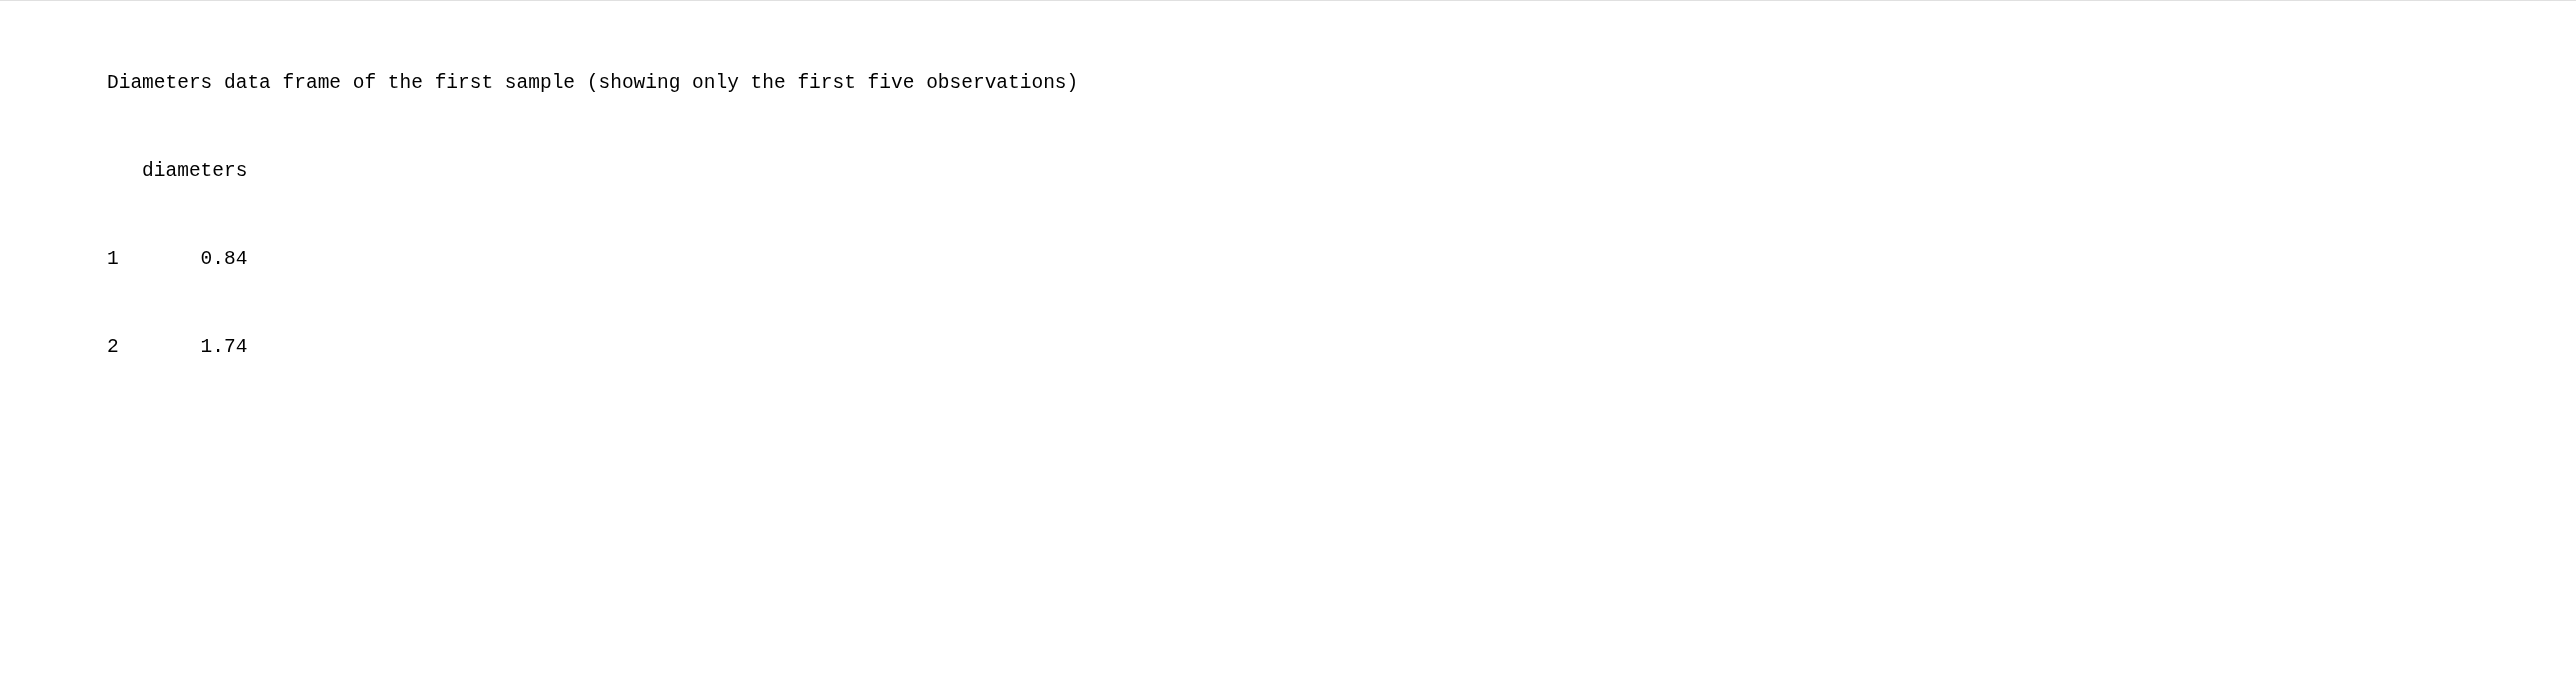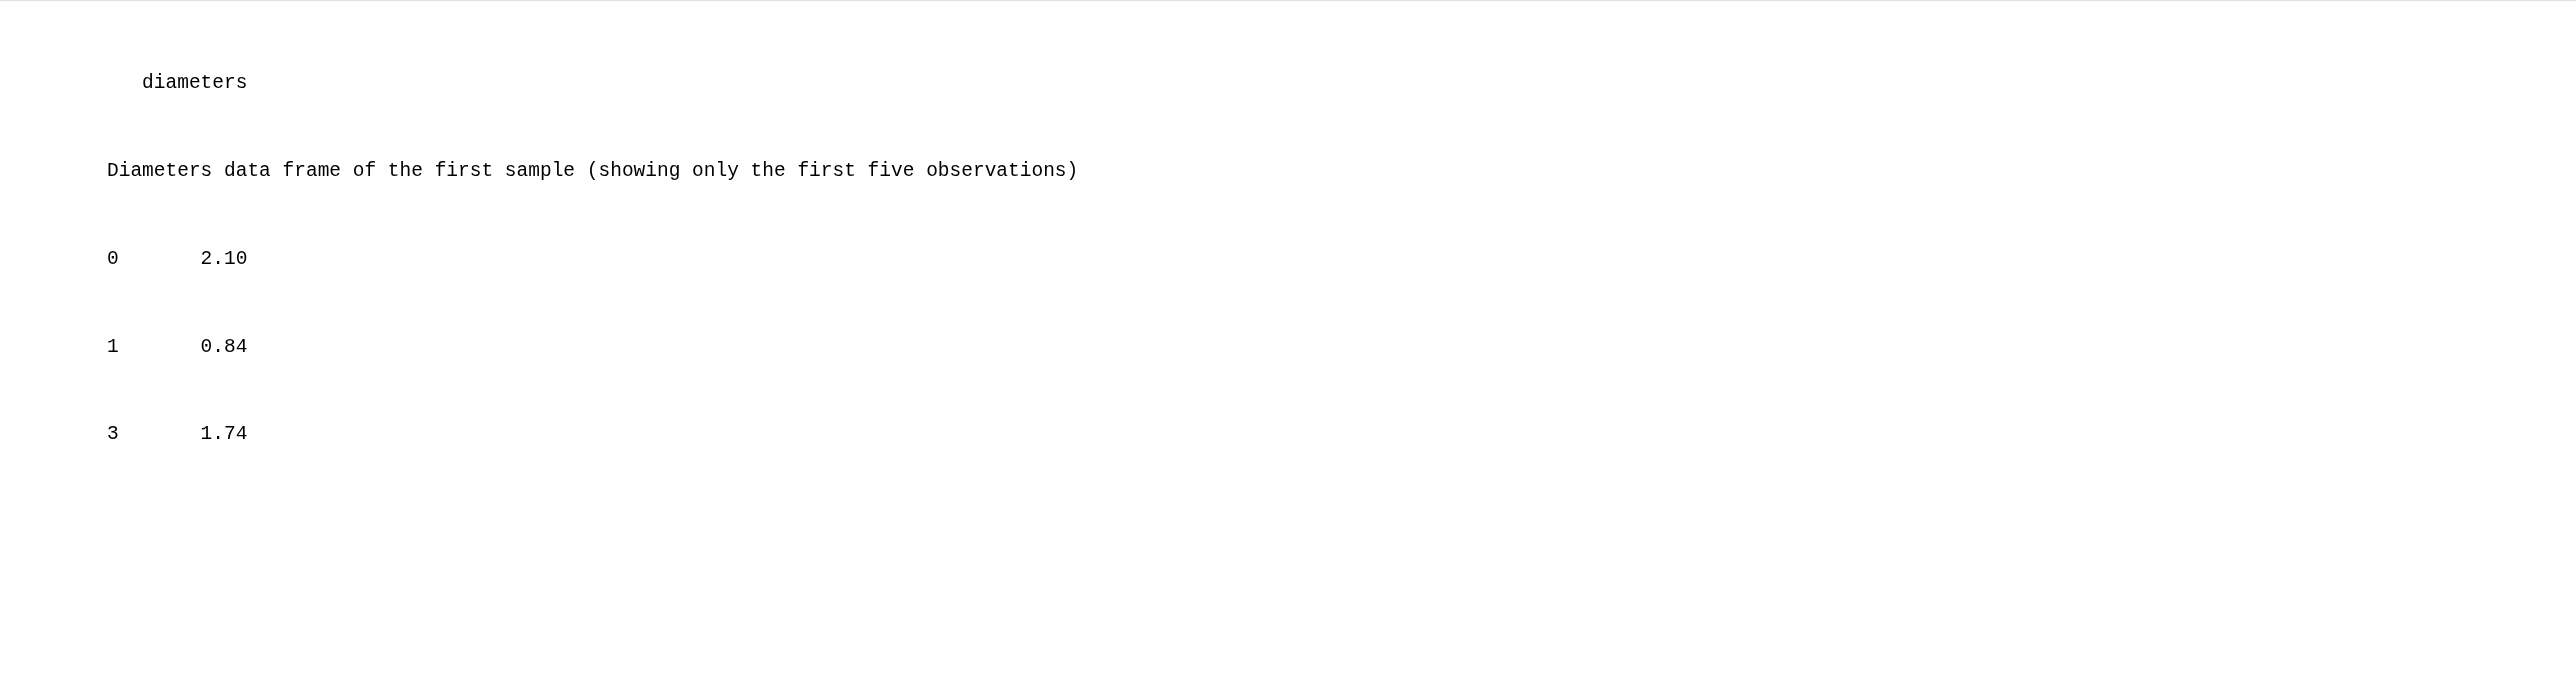--- a/index.html
+++ b/index.html
@@ -21,25 +21,24 @@
       white-space: pre;
     }
     .output-line {
       display: block;
     }
   </style>
 </head>
 <body>
 
 <div class="output-cell">
+  <span class="output-line">Diameters data frame of the first sample (showing only the first five observations)</span>
   <span class="output-line">   diameters</span>
-  <span class="output-line">Diameters data frame of the first sample (showing only the first five observations)</span>
-  <span class="output-line">0       2.10</span>
   <span class="output-line">1       0.84</span>
-  <span class="output-line">3       1.74</span>
+  <span class="output-line">2       1.74</span>
   
   
   
   
   
   
   
   
 </div>
 

